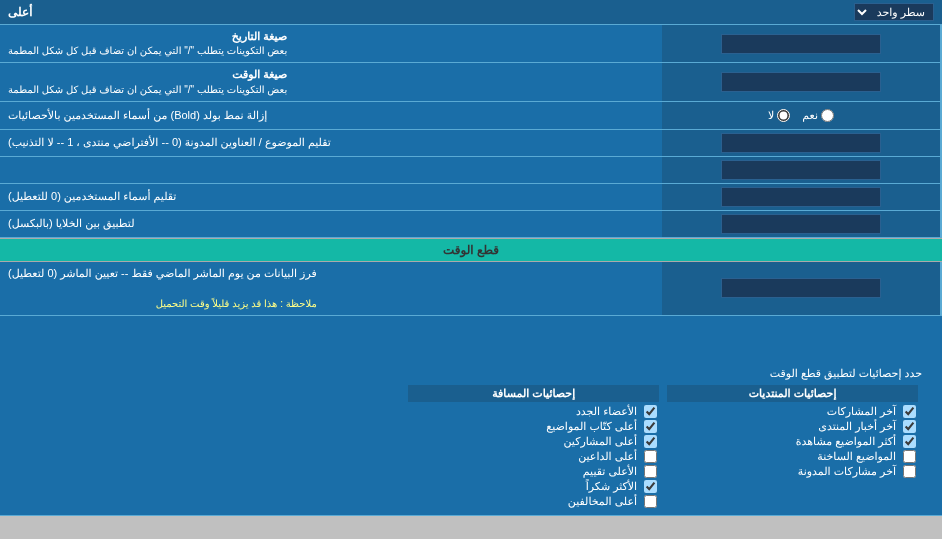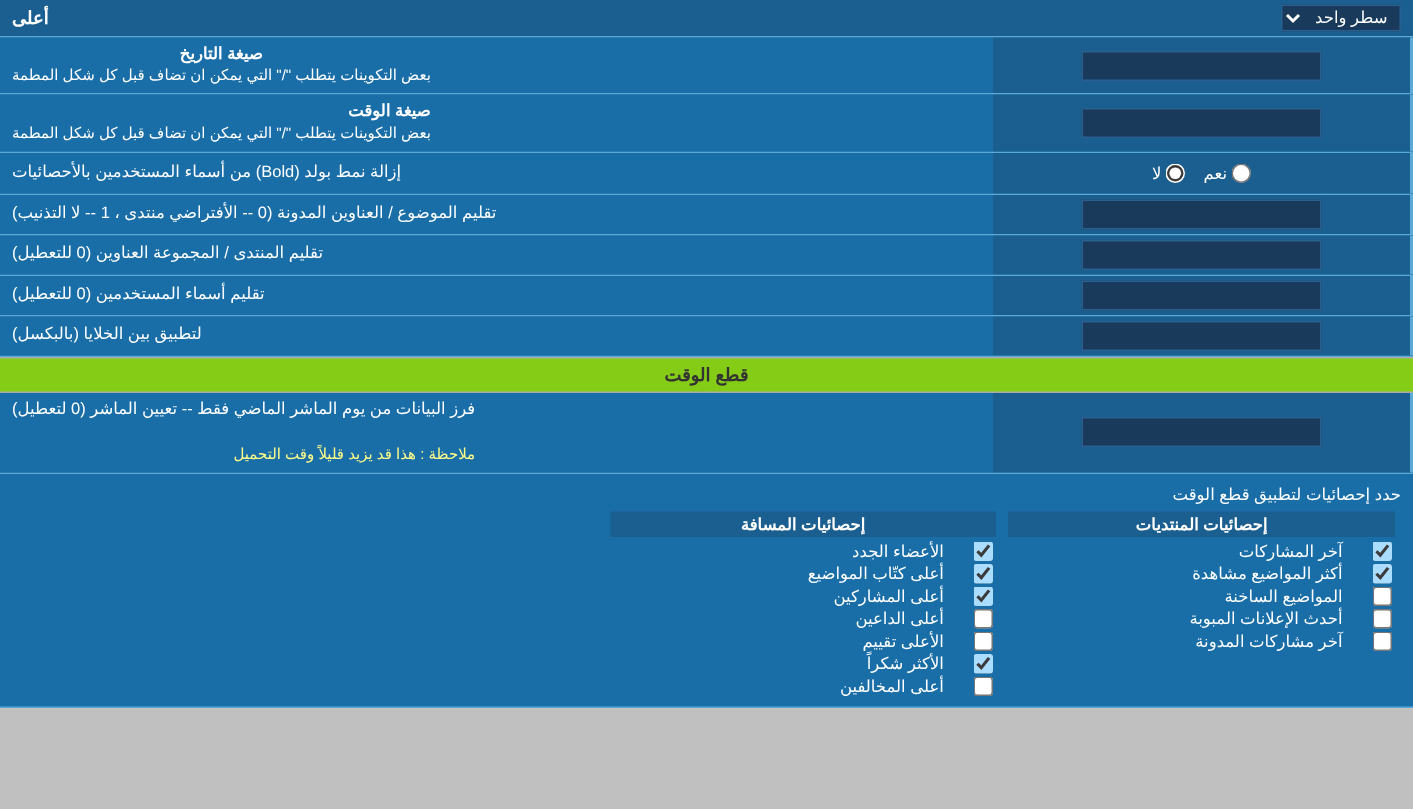--- a/index.html
+++ b/index.html
@@ -57,21 +57,21 @@
       border-bottom: 1px solid #5aaad4;
     }
     .header-row select {
       background: #1a3a5c;
       color: #fff;
       border: 1px solid #2a6090;
       font-size: 11px;
       padding: 1px 4px;
     }
     .section-header {
-      background: #84cc16;
+      background: #14b8a6;
       color: #333;
       font-weight: bold;
       text-align: center;
       padding: 4px 8px;
       border-bottom: 1px solid #aaa;
       border-top: 1px solid #aaa;
       font-size: 12px;
     }
     .radio-row {
       display: flex;
@@ -86,22 +86,23 @@
       display: flex;
       align-items: center;
       gap: 3px;
     }
     .radio-row input[type="radio"] {
       accent-color: #fff;
     }
     
     .stats-section {
       background: #1a6ea8;
-      padding: 4px 8px;
+      padding: 4px 20px;
       border-bottom: 1px solid #5aaad4;
+      margin-top: 44px;
     }
     .stats-title {
       color: #fff;
       font-size: 11px;
       text-align: right;
       padding: 3px 0;
     }
     .stats-grid {
       display: flex;
       gap: 0;
@@ -115,21 +116,21 @@
       font-size: 11px;
       font-weight: bold;
       text-align: center;
       background: #1a5f8f;
       padding: 2px 4px;
       margin-bottom: 2px;
     }
     .stats-item {
       display: flex;
       align-items: flex-start;
-      gap: 20px;
+      gap: 7px;
       padding: 1px 2px;
       color: #fff;
       font-size: 11px;
     }
     .stats-item input[type="checkbox"] {
       accent-color: #aaddff;
     }
     .note-text {
       color: #ffff88;
       font-size: 10px;
@@ -148,21 +149,21 @@
     <select><option>سطر واحد</option><option>سطران</option><option>ثلاثة أسطر</option></select>
     <span style="color:#fff;font-size:12px;font-weight:bold;">أعلى</span>
   </div>
 
   <div class="row">
     <div class="row-input">
       <input type="text" style="">
     </div>
     <div class="row-label">
       <div>
-        <div style="font-weight:bold;text-align:center;">صيغة التاريخ</div>
+        <div style="font-weight:bold;">صيغة التاريخ</div>
         <div class="small-label">بعض التكوينات يتطلب "/" التي يمكن ان تضاف قبل كل شكل المطمة</div>
       </div>
     </div>
   </div>
 
   <div class="row">
     <div class="row-input">
       <input type="text" style="">
     </div>
     <div class="row-label">
@@ -193,21 +194,20 @@
     <div class="row-input">
       <input type="text" style="">
     </div>
     <div class="row-label">تقليم الموضوع / العناوين المدونة (0 -- الأفتراضي منتدى ، 1 -- لا التذنيب)</div>
   </div>
 
   <div class="row">
     <div class="row-input">
       <input type="text" style="">
     </div>
-    <div class="row-label">تقليم المنتدى / المجموعة العناوين (0 للتعطيل)</div>
   </div>
 
   <div class="row">
     <div class="row-input">
       <input type="text" style="">
     </div>
     <div class="row-label">تقليم أسماء المستخدمين (0 للتعطيل)</div>
   </div>
 
   <div class="row">
@@ -238,29 +238,29 @@
     <div class="stats-grid">
 
       <div class="stats-col">
         <div class="stats-col-title">إحصائيات المنتديات</div>
         <div class="stats-item">
           <input type="checkbox" checked="" style="">
           <span>آخر المشاركات</span>
         </div>
         <div class="stats-item">
           <input type="checkbox" checked="" style="">
+          <span>آخر أخبار المنتدى</span>
+        </div>
+        <div class="stats-item">
+          <input type="checkbox" checked="" style="">
           <span>أكثر المواضيع مشاهدة</span>
         </div>
         <div class="stats-item">
           <input type="checkbox" style="">
           <span>المواضيع الساخنة</span>
-        </div>
-        <div class="stats-item">
-          <input type="checkbox" style="">
-          <span>أحدث الإعلانات المبوبة</span>
         </div>
         <div class="stats-item">
           <input type="checkbox" style="">
           <span>آخر مشاركات المدونة</span>
         </div>
       </div>
 
       <div class="stats-col">
         <div class="stats-col-title">إحصائيات المسافة</div>
         <div class="stats-item">

